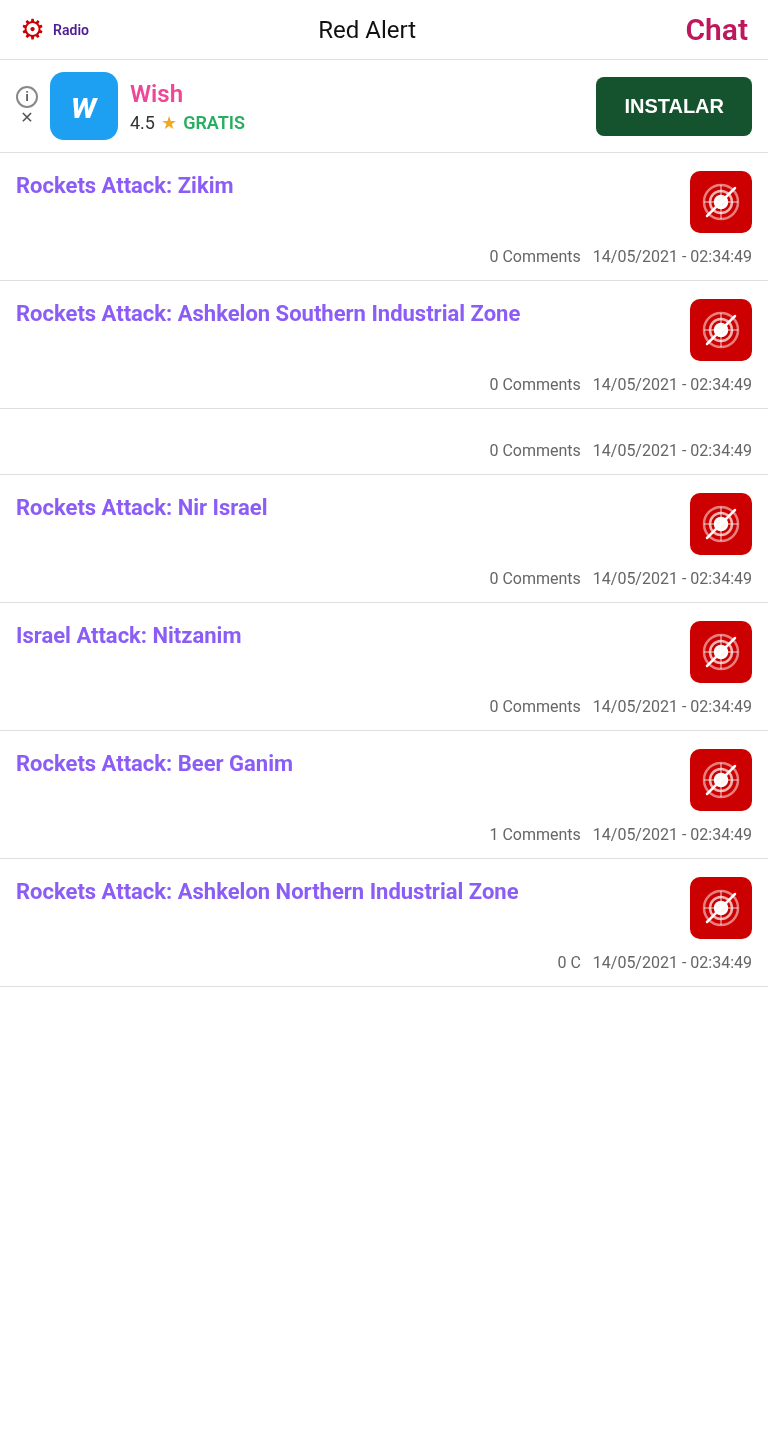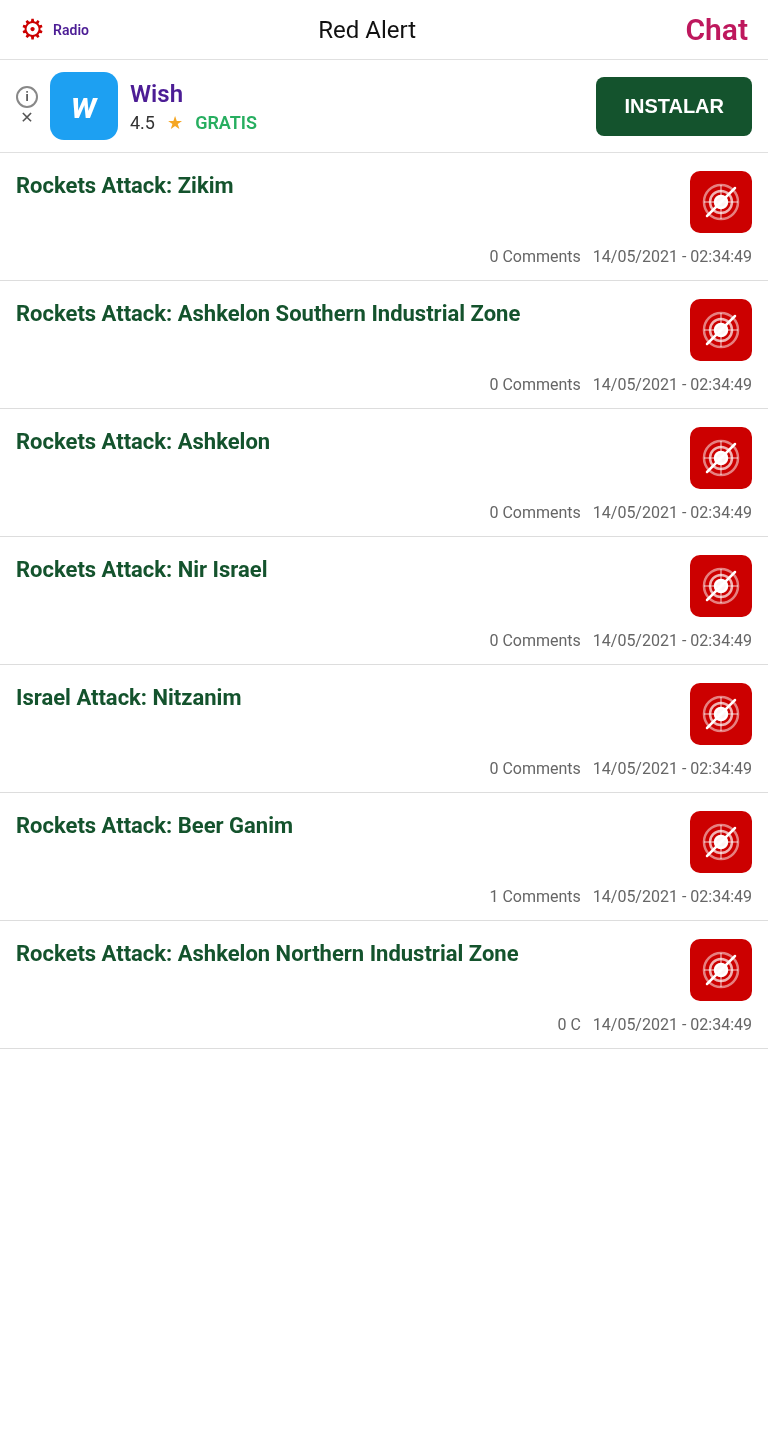--- a/index.html
+++ b/index.html
@@ -100,26 +100,26 @@
     }
     .ad-text-col {
       flex: 1;
       display: flex;
       flex-direction: column;
       gap: 4px;
     }
     .ad-app-name {
       font-size: 24px;
       font-weight: 600;
-      color: #4c1d95;
+      color: #ec4899;
     }
     .ad-rating-row {
       display: flex;
       align-items: center;
-      gap: 12px;
+      gap: 6px;
     }
     .ad-rating-num {
       font-size: 18px;
       color: #333;
     }
     .ad-star {
       color: #f5a623;
       font-size: 18px;
     }
     .ad-free {
@@ -148,21 +148,21 @@
     }
     .alert-top-row {
       display: flex;
       align-items: flex-start;
       justify-content: space-between;
       gap: 12px;
     }
     .alert-title {
       font-size: 22px;
       font-weight: 700;
-      color: #14532d;
+      color: #8b5cf6;
       flex: 1;
       line-height: 1.35;
     }
     .alert-icon-box {
       width: 62px;
       height: 62px;
       background: #cc0000;
       border-radius: 10px;
       flex-shrink: 0;
       display: flex;
@@ -258,37 +258,20 @@
             <line x1="5" y1="22" x2="39" y2="22" stroke="white" stroke-width="2" opacity="0.4"></line>
           </svg>
         </div>
       </div>
       <div class="alert-bottom-row">
         <span class="alert-comments">0 Comments</span>
         <span class="alert-datetime">14/05/2021 - 02:34:49</span>
       </div>
     </div>
     <div class="alert-item">
-      <div class="alert-top-row">
-        <span class="alert-title">Rockets Attack: Ashkelon</span>
-        <div class="alert-icon-box">
-          <svg width="44" height="44" viewBox="0 0 44 44">
-
-            <circle cx="22" cy="22" r="6" fill="white" opacity="0.95"></circle>
-            <circle cx="22" cy="22" r="6" fill="none" stroke="white" stroke-width="2.5"></circle>
-            <path d="M22 22 L36 8" stroke="white" stroke-width="2.5" stroke-linecap="round"></path>
-            <path d="M22 22 L8 36" stroke="white" stroke-width="2.5" stroke-linecap="round"></path>
-            <circle cx="22" cy="22" r="11" fill="none" stroke="white" stroke-width="2.5" opacity="0.7"></circle>
-            <circle cx="22" cy="22" r="17" fill="none" stroke="white" stroke-width="2.5" opacity="0.5"></circle>
-
-            <line x1="22" y1="5" x2="22" y2="39" stroke="white" stroke-width="2" opacity="0.4"></line>
-            <line x1="5" y1="22" x2="39" y2="22" stroke="white" stroke-width="2" opacity="0.4"></line>
-          </svg>
-        </div>
-      </div>
       <div class="alert-bottom-row">
         <span class="alert-comments">0 Comments</span>
         <span class="alert-datetime">14/05/2021 - 02:34:49</span>
       </div>
     </div>
     <div class="alert-item">
       <div class="alert-top-row">
         <span class="alert-title">Rockets Attack: Nir Israel</span>
         <div class="alert-icon-box">
           <svg width="44" height="44" viewBox="0 0 44 44">

